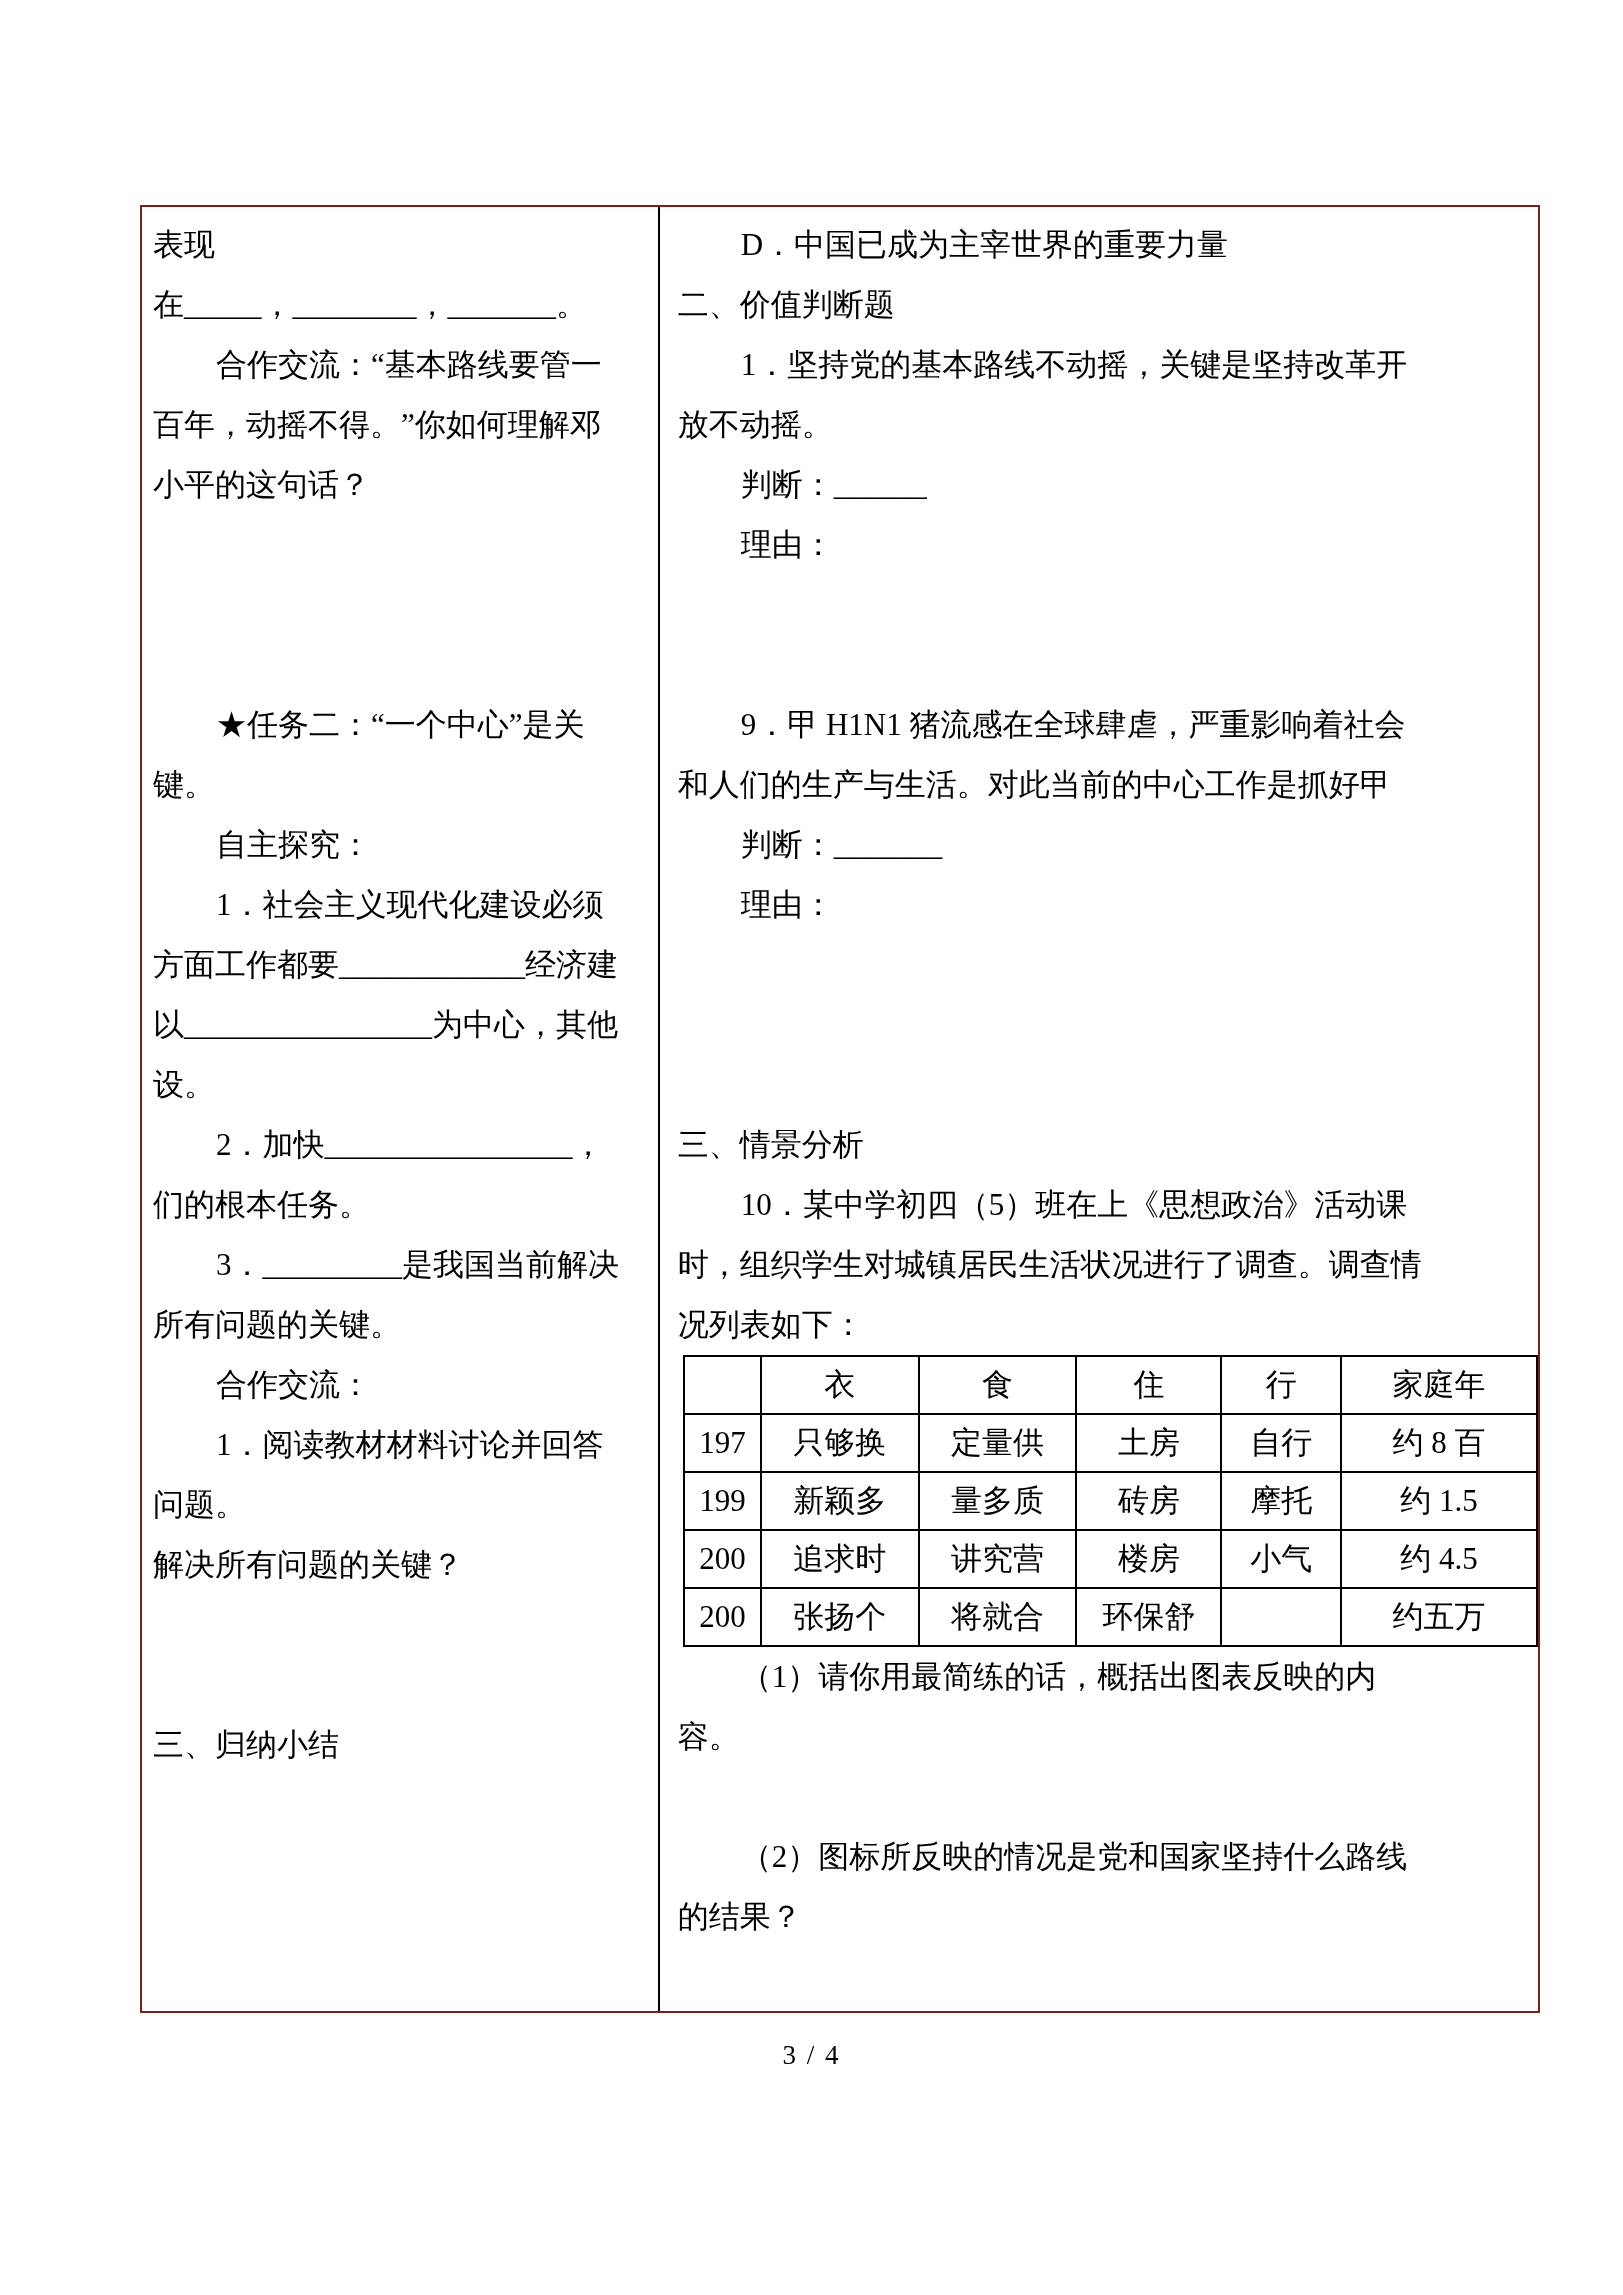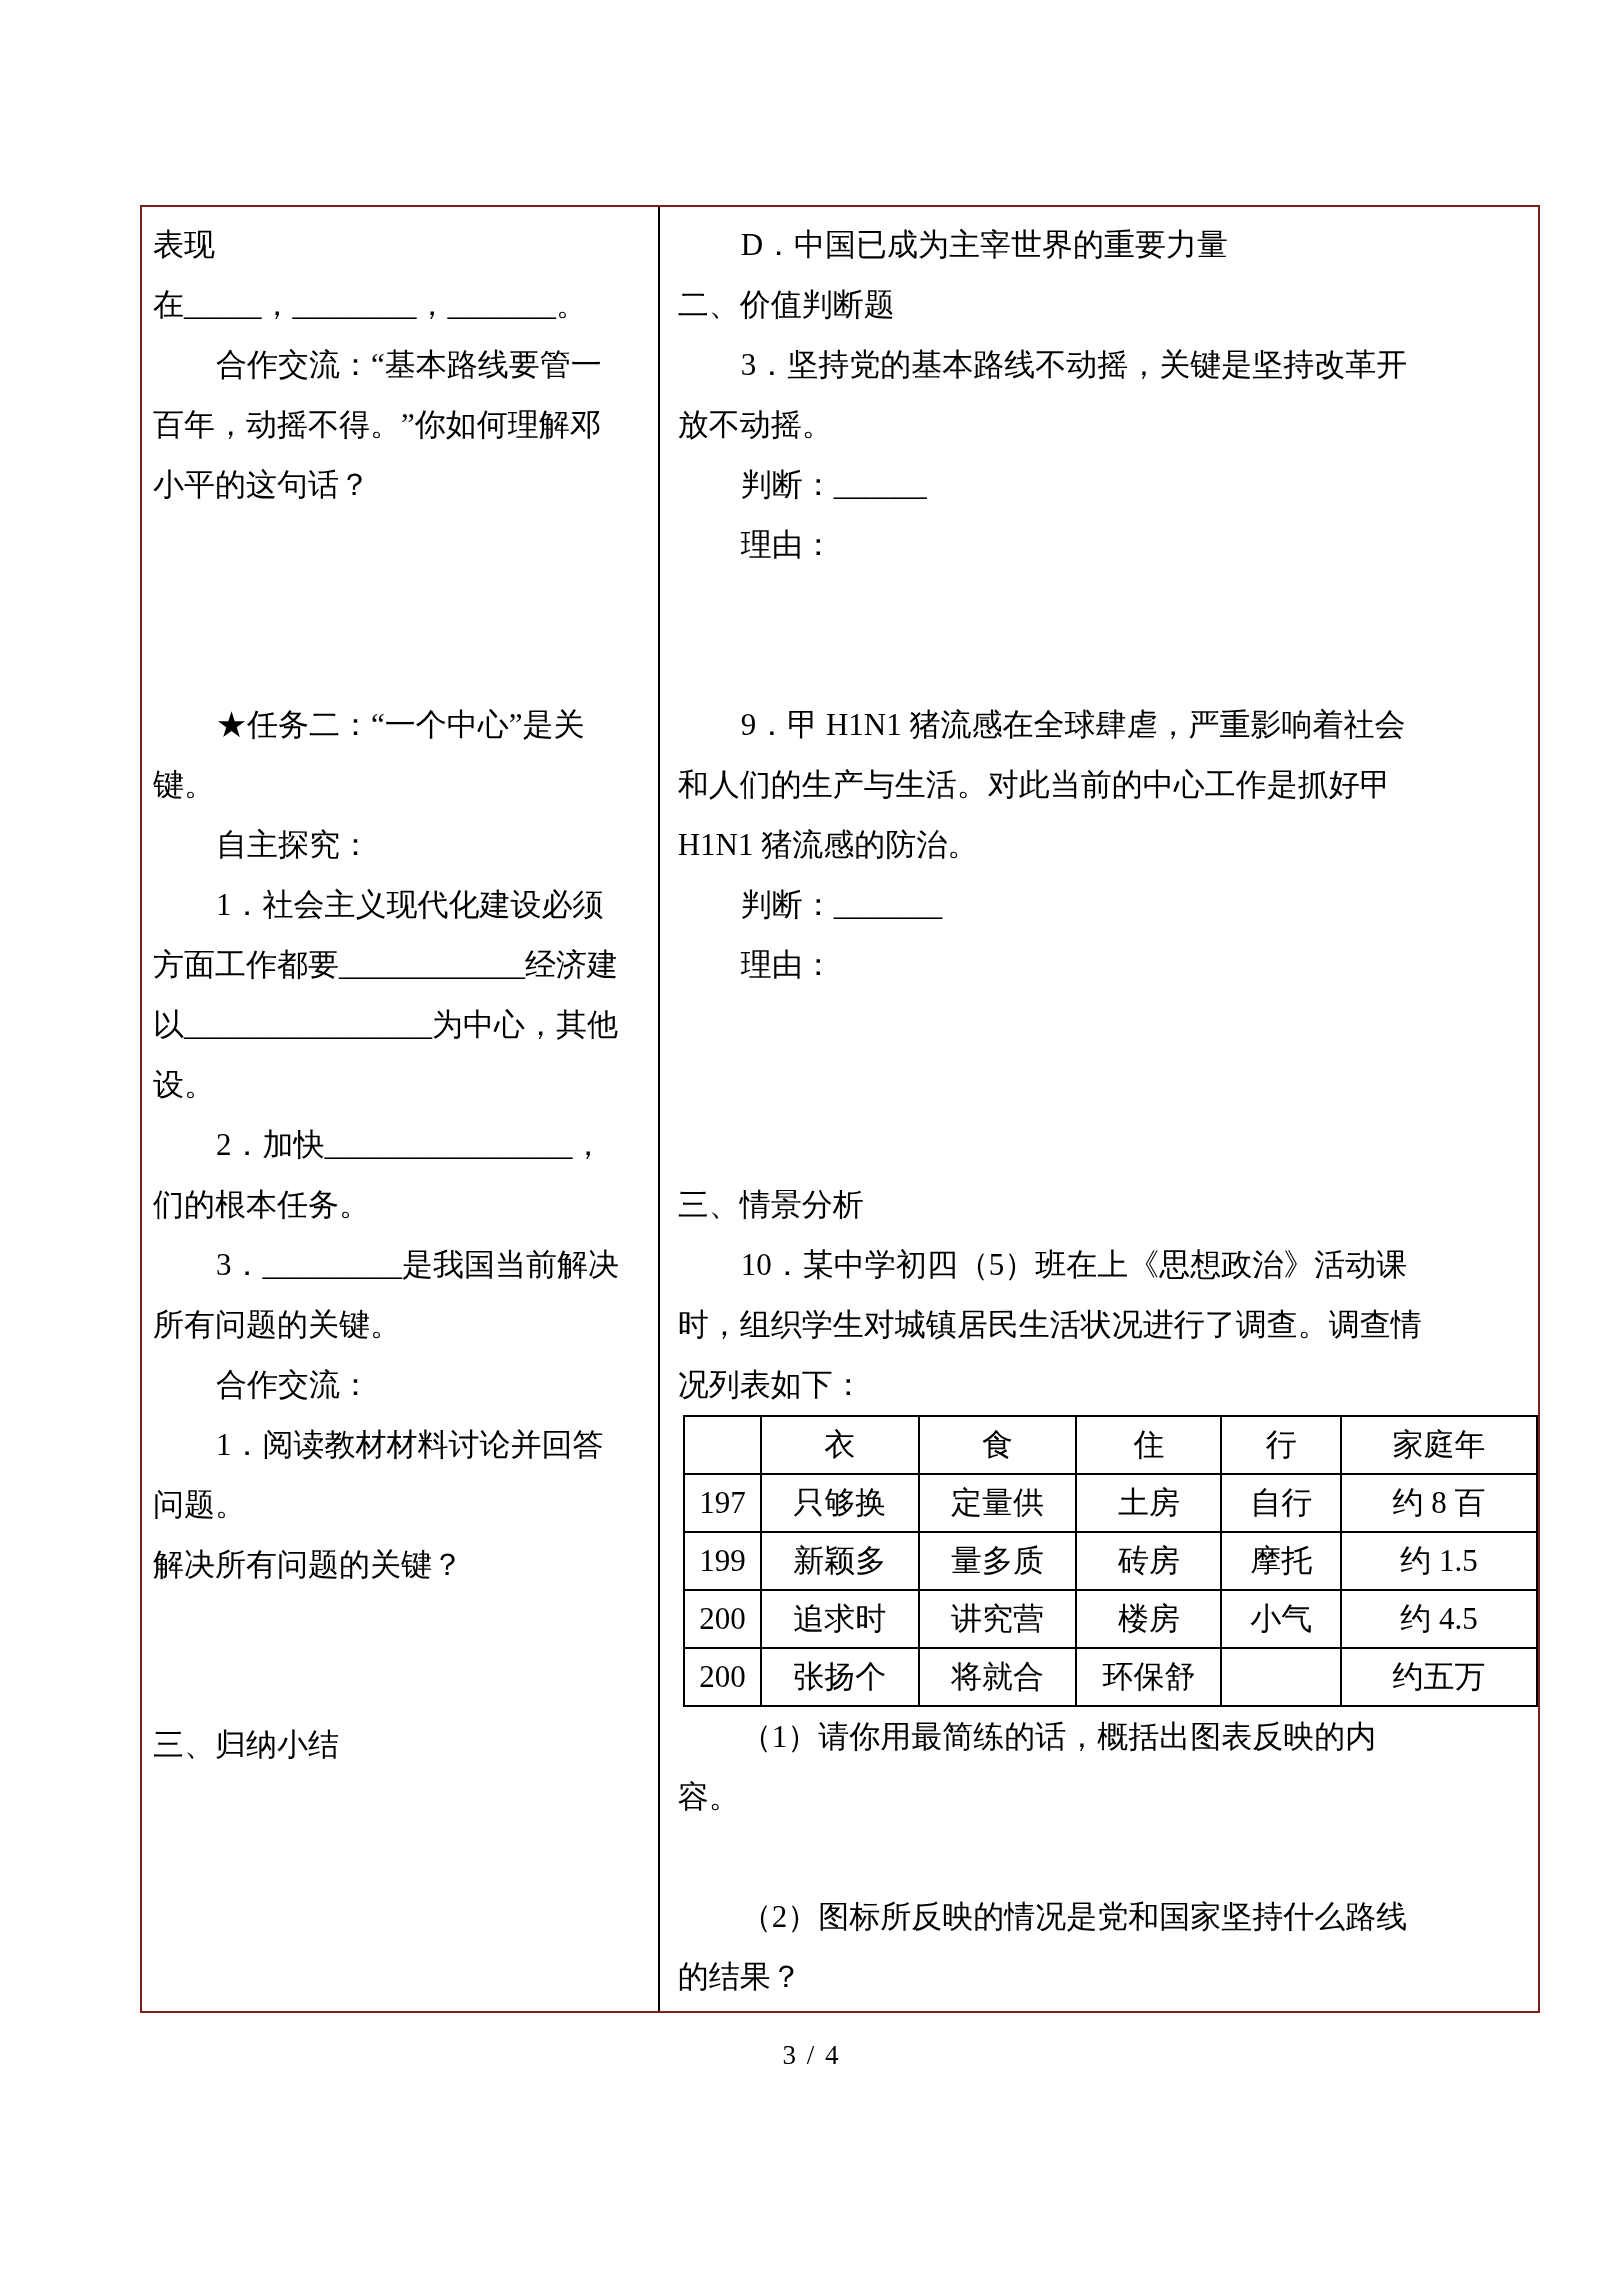--- a/index.html
+++ b/index.html
@@ -104,29 +104,28 @@
     <div class="line">解决所有问题的关键？</div>
     <div class="line"></div>
     <div class="line"></div>
     <div class="line">三、归纳小结</div>
     <div class="line"></div>
   </div>
 
   <div class="col-right">
     <div class="line indent">D．中国已成为主宰世界的重要力量</div>
     <div class="line">二、价值判断题</div>
-    <div class="line indent">3．坚持党的基本路线不动摇，关键是坚持改革开</div>
+    <div class="line indent">1．坚持党的基本路线不动摇，关键是坚持改革开</div>
     <div class="line">放不动摇。</div>
     <div class="line indent">判断：______</div>
     <div class="line indent">理由：</div>
     <div class="line"></div>
     <div class="line"></div>
     <div class="line indent">9．甲 H1N1 猪流感在全球肆虐，严重影响着社会</div>
     <div class="line">和人们的生产与生活。对此当前的中心工作是抓好甲</div>
-    <div class="line">H1N1 猪流感的防治。</div>
     <div class="line indent">判断：_______</div>
     <div class="line indent">理由：</div>
     <div class="line"></div>
     <div class="line"></div>
     <div class="line"></div>
     <div class="line">三、情景分析</div>
     <div class="line indent">10．某中学初四（5）班在上《思想政治》活动课</div>
     <div class="line">时，组织学生对城镇居民生活状况进行了调查。调查情</div>
     <div class="line">况列表如下：</div>
 

